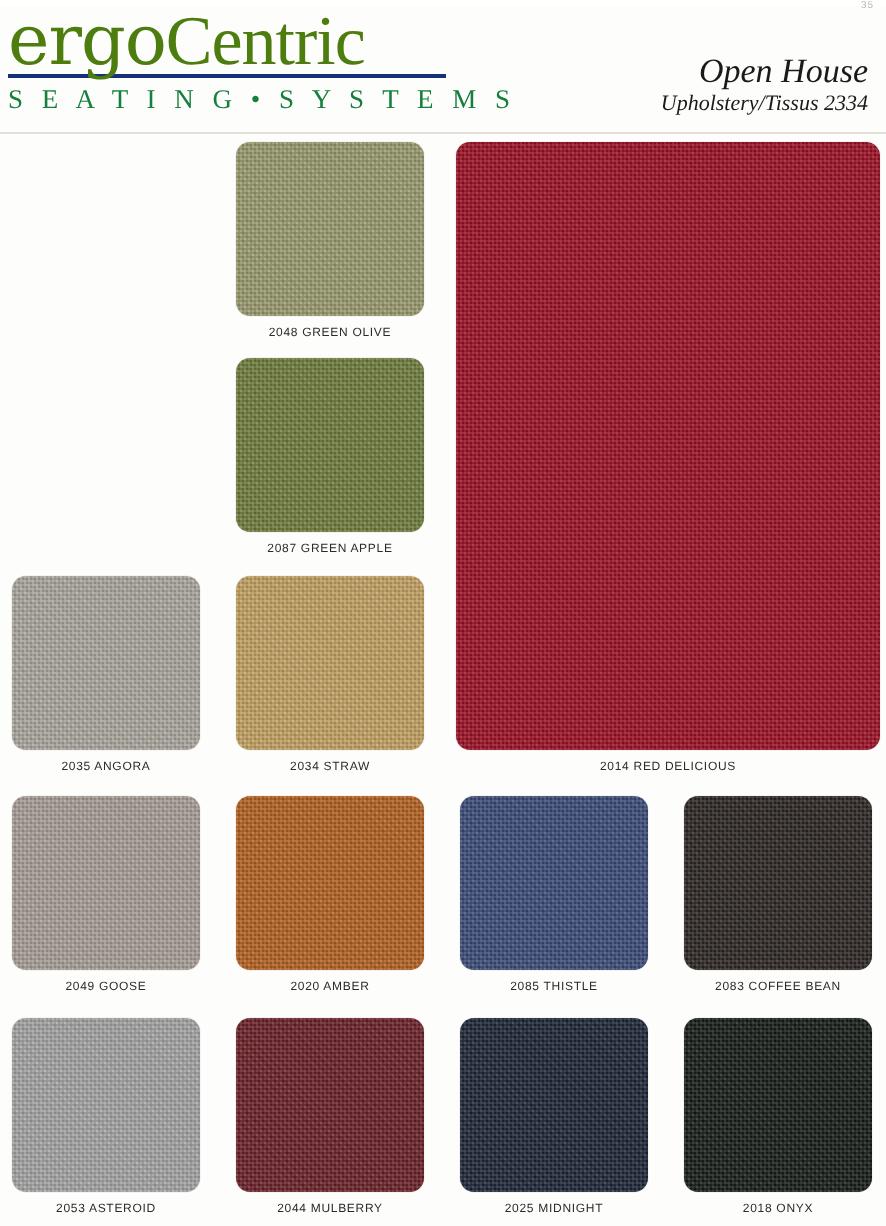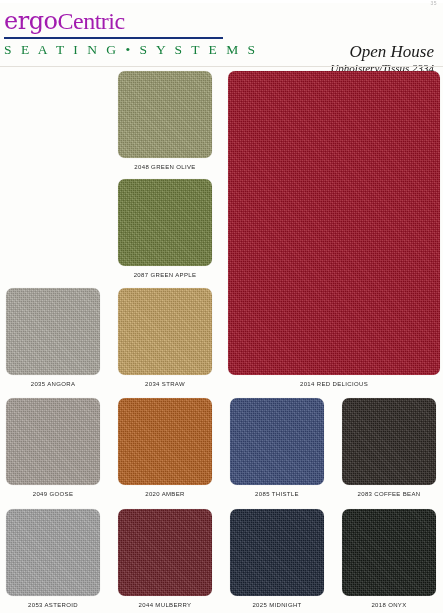--- a/index.html
+++ b/index.html
@@ -46,23 +46,23 @@
     height: 66px;
   }
   .logo-block {
     position: absolute;
     left: 4px;
     top: 2px;
     width: 224px;
   }
   .logo-word {
     font-family: "Liberation Serif", serif;
-    font-size: 24px;
+    font-size: 35px;
     line-height: 38px;
-    color: #a21caf;
+    color: #4d7c0f;
     letter-spacing: -0.5px;
     font-weight: 400;
     white-space: nowrap;
   }
   .logo-word .ergo {
     font-family: "DejaVu Serif", serif;
     font-weight: 400;
   }
   .logo-rule {
     width: 219px;
@@ -85,21 +85,20 @@
     right: 9px;
     top: 26px;
     text-align: right;
   }
   .title-main {
     font-family: "Liberation Serif", serif;
     font-style: italic;
     font-size: 17px;
     line-height: 19px;
     color: #1a1a1a;
-    margin-top: 16px;
   }
   .title-sub {
     font-family: "Liberation Serif", serif;
     font-style: italic;
     font-size: 11px;
     line-height: 15px;
     color: #1a1a1a;
     text-align: right;
   }
 

